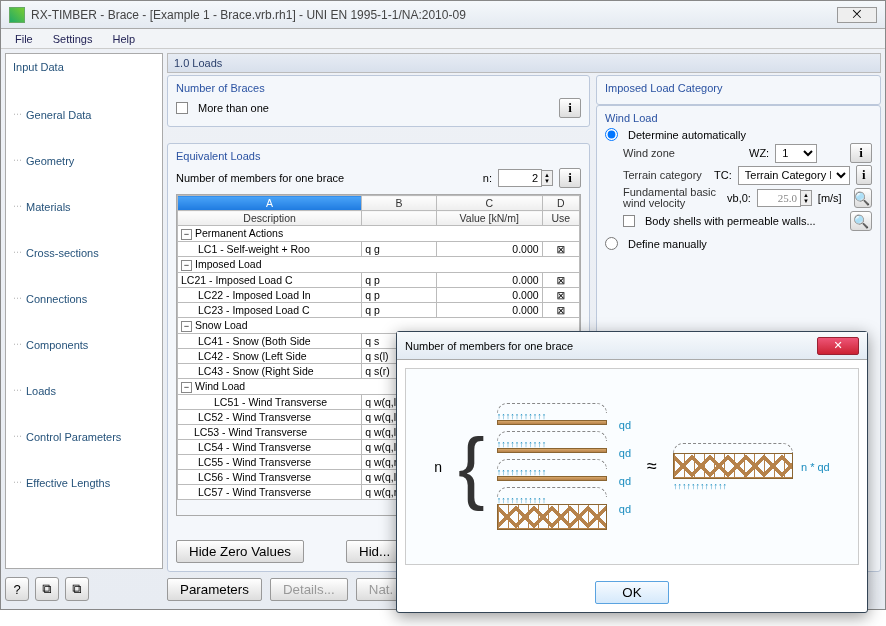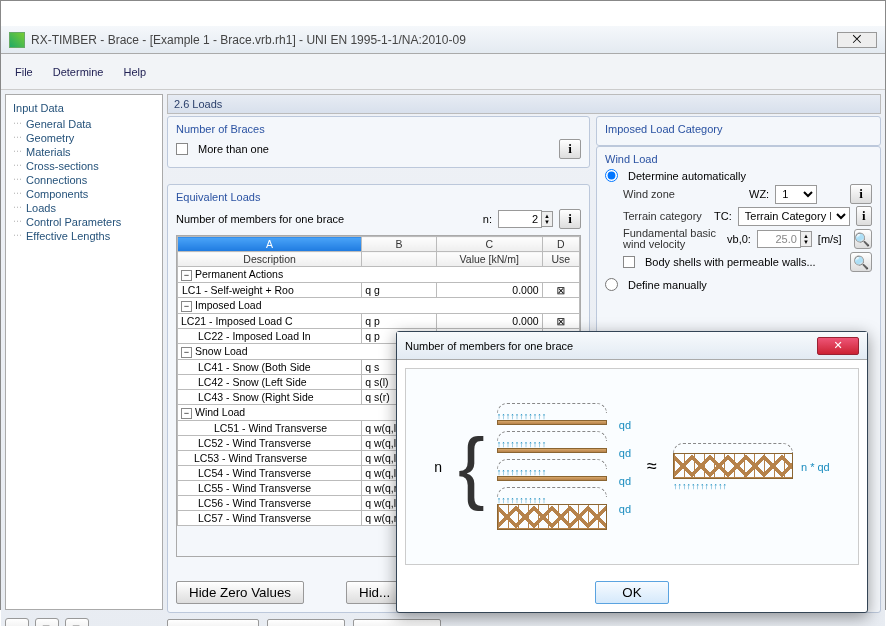--- a/index.html
+++ b/index.html
@@ -17,40 +17,39 @@
     height: 610px;
     border: 1px solid #888;
   }
   .titlebar {
     height: 28px;
     background: linear-gradient(#f5f8fb,#e4eaf1);
     display: flex;
     align-items: center;
     padding: 0 8px;
     border-bottom: 1px solid #aaa;
-    margin-top: 25px;
   }
   .title-icon {
     width: 16px; height: 16px;
     background: linear-gradient(45deg,#2a6,#7c3);
     margin-right: 6px;
     border: 1px solid #6a6;
   }
   .titlebar .title { color:#444; font-size:12px; }
   .titlebar .close-btn {
     margin-left: auto;
     width: 40px; height: 16px;
     border:1px solid #999;
     background:#eee;
     text-align:center;
     line-height:13px;
     font-size:11px;
   }
   .menubar {
-    height: 36px;
+    height: 20px;
     background: #f2f4f7;
     border-bottom: 1px solid #ccc;
     display:flex;
     align-items:center;
     padding: 0 4px;
   }
   .menubar span {
     padding: 2px 10px;
     color:#225;
   }
@@ -70,20 +69,21 @@
   }
   .tree-root {
     color:#25527a;
     padding: 2px 4px;
     border:1px dotted transparent;
   }
   .tree-item {
     color:#25527a;
     padding: 1px 4px 1px 18px;
     position: relative;
+    margin-top: 32px;
   }
   .tree-item::before {
     content:"⋯";
     position:absolute;
     left:5px;
     color:#aaa;
     font-size:9px;
   }
   .main-panel {
     flex:1;
@@ -323,21 +323,21 @@
 <body>
 
 <div class="window">
   <div class="titlebar">
     <div class="title-icon"></div>
     <div class="title">RX-TIMBER - Brace - [Example 1 - Brace.vrb.rh1] - UNI EN 1995-1-1/NA:2010-09</div>
     <div class="close-btn">⨉</div>
   </div>
   <div class="menubar">
     <span>File</span>
-    <span>Determine</span>
+    <span>Settings</span>
     <span>Help</span>
   </div>
   <div class="content">
     <div style="display:flex;flex-direction:column;gap:4px;">
       <div class="tree-panel" style="flex:1;">
         <div class="tree-root">Input Data</div>
         <div id="tree-items">
             <div class="tree-item">General Data</div>
             <div class="tree-item">Geometry</div>
             <div class="tree-item">Materials</div>
@@ -350,21 +350,21 @@
           </div>
       </div>
       <div class="icon-btn-row">
         <div class="icon-small">?</div>
         <div class="icon-small">⧉</div>
         <div class="icon-small">⧉</div>
       </div>
     </div>
 
     <div class="main-panel">
-      <div class="section-header">2.6 Loads</div>
+      <div class="section-header">1.0 Loads</div>
 
       <div class="two-col">
         <div class="left-col">
           <div class="fieldset">
             <div class="fieldset-title">Number of Braces</div>
             <div class="row">
               <span class="checkbox"></span>
               <span>More than one</span>
               <span style="flex:1"></span>
               <div class="info-btn">i</div>
@@ -407,36 +407,42 @@
                     <th></th>
                     <th>Value [kN/m]</th>
                     <th>Use</th>
                   </tr>
                 </thead>
                 <tbody id="tbody">
                     <tr class="group-row">
                       <td colspan="4"><span class="expander">−</span>Permanent Actions</td>
                     </tr>
                     <tr>
-                      <td style="padding-left:4px">LC1 - Self-weight + Roo</td>
+                      <td style="padding-left:20px">LC1 - Self-weight + Roo</td>
                       <td>q g</td>
                       <td style="text-align:right">0.000</td>
                       <td class="useX">⊠</td>
                     </tr>
                     <tr class="group-row">
                       <td colspan="4"><span class="expander">−</span>Imposed Load</td>
                     </tr>
                     <tr>
                       <td style="">LC21 - Imposed Load C</td>
                       <td>q p</td>
                       <td style="text-align:right">0.000</td>
                       <td class="useX">⊠</td>
                     </tr>
                     <tr>
                       <td style="padding-left:20px">LC22 - Imposed Load In</td>
+                      <td>q p</td>
+                      <td style="text-align:right">0.000</td>
+                      <td class="useX">⊠</td>
+                    </tr>
+                    <tr>
+                      <td style="padding-left:20px">LC23 - Imposed Load C</td>
                       <td>q p</td>
                       <td style="text-align:right">0.000</td>
                       <td class="useX">⊠</td>
                     </tr>
                     <tr class="group-row">
                       <td colspan="4"><span class="expander">−</span>Snow Load</td>
                     </tr>
                     <tr>
                       <td style="padding-left:20px">LC41 - Snow (Both Side</td>
                       <td>q s</td>
@@ -534,21 +540,21 @@
               <div class="row">
                 <span class="label-col">Terrain category</span>
                 <span>TC:</span>
                 <select class="combo" style="width:112px"><option>Terrain Category II</option></select>
                 <div class="info-btn">i</div>
               </div>
               <div class="row">
                 <span class="label-col" style="line-height:11px">Fundamental basic wind velocity</span>
                 <span>vb,0:</span>
                 <div class="spinner">
-                  <input style="color: rgb(136, 136, 136);" value="25.0">
+                  <input style="color: rgb(136, 136, 136); font-family: Liberation Serif, serif;" value="25.0">
                   <div class="arrows">
                       <div>▲</div>
                       <div>▼</div>
                     </div>
                 </div>
                 <span>[m/s]</span>
                 <span style="flex:1"></span>
                 <div class="icon-small" style="width:22px;height:20px">🔍</div>
               </div>
               <div class="row">
@@ -560,21 +566,21 @@
             </div>
             <div class="row radio-row">
               <input type="radio" style="">
               <span>Define manually</span>
             </div>
           </div>
         </div>
       </div>
 
       <div class="bottom-buttons">
-        <button class="btn">Transverse</button>
+        <button class="btn">Parameters</button>
         <button class="btn disabled">Details...</button>
         <button class="btn disabled">Nat. Ann...</button>
       </div>
     </div>
   </div>
 </div>
 
 <div class="dialog">
   <div class="dialog-title">
     <span>Number of members for one brace</span>

